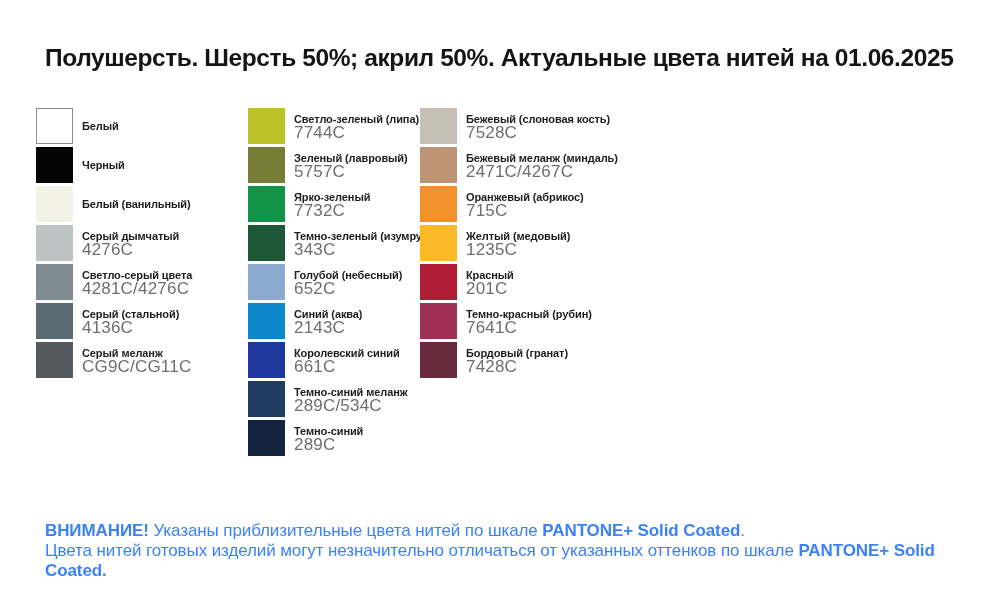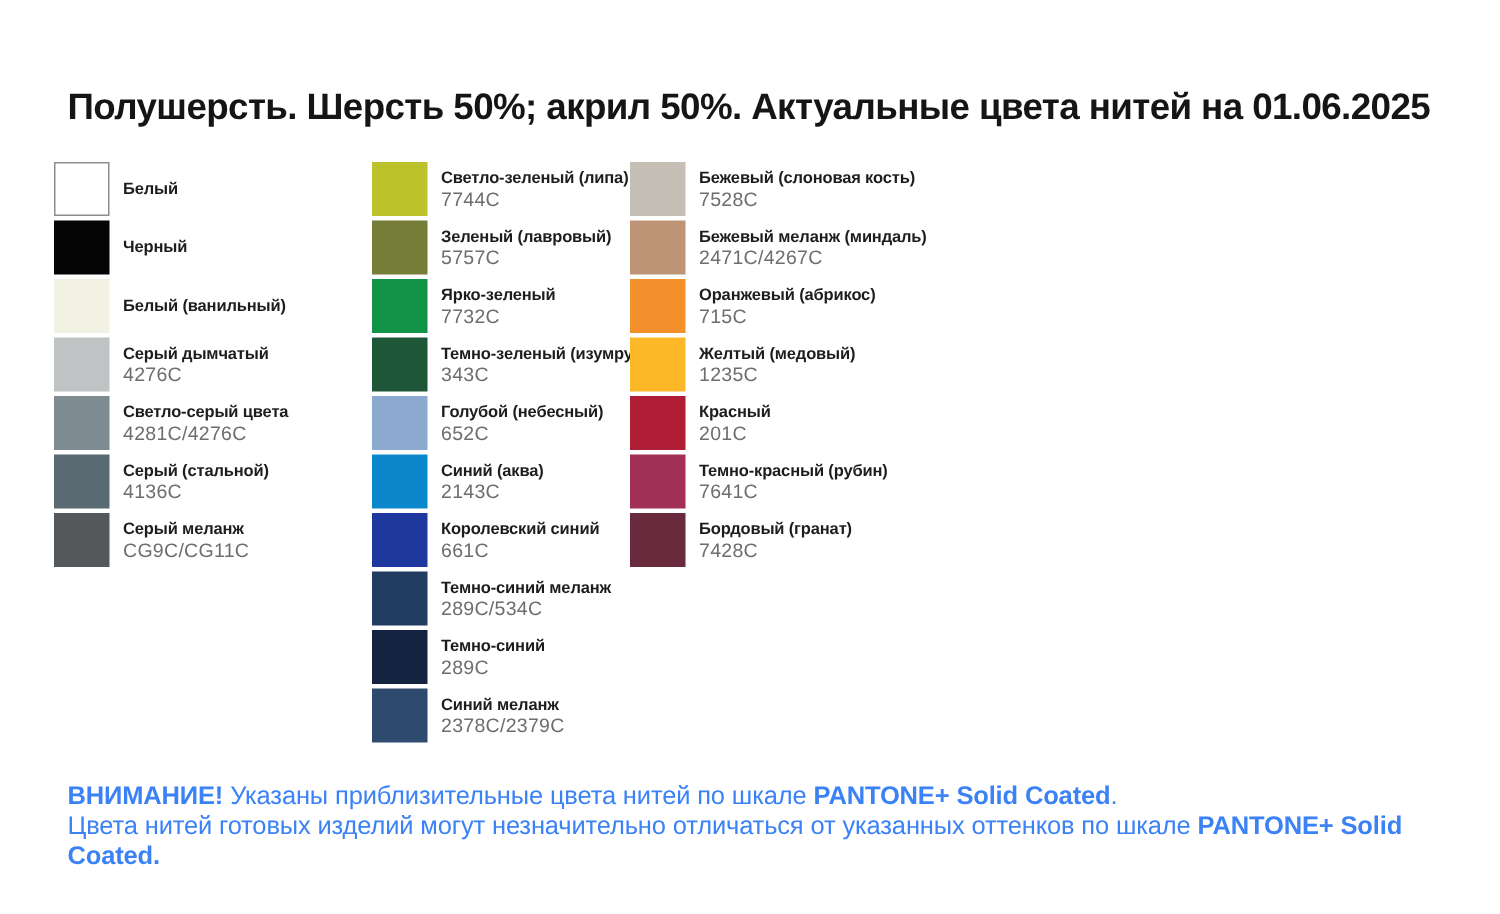--- a/index.html
+++ b/index.html
@@ -1,38 +1,38 @@
 <!DOCTYPE html>
 <html><head>
 <meta charset="utf-8">
 <style>
   html,body{margin:0;padding:0;}
   body{
     width:1000px;height:609px;position:relative;background:#ffffff;
     font-family:"Liberation Sans", sans-serif;color:#1b1b1b;overflow:hidden;
   }
   .title{
-    position:absolute;left:45px;top:58px;
+    position:absolute;left:45px;top:44px;
     font-size:24.5px;font-weight:bold;letter-spacing:-0.4px;
     color:#151515;white-space:nowrap;
   }
   .col{position:absolute;top:108px;}
   .col-1{left:36px;}
   .col-2{left:248px;}
   .col-3{left:407px;padding-left:13px;}
   .row{display:flex;align-items:stretch;height:36px;margin-bottom:3px;}
   .swatch{width:37px;height:36px;flex:none;box-sizing:border-box;}
   .swatch.bordered{border:1px solid #8d8d8d;}
   .labels{margin-left:9px;display:flex;flex-direction:column;justify-content:center;}
   .cname{
     font-size:11px;font-weight:bold;line-height:13px;color:#1d1d1d;
     letter-spacing:-0.1px;white-space:nowrap;
   }
   .ccode{
-    font-size:13px;line-height:13px;color:#6e6e6e;
+    font-size:17px;line-height:13px;color:#6e6e6e;
     letter-spacing:0.2px;white-space:nowrap;
   }
   .footer{
     position:absolute;left:45px;top:521px;
     font-size:17px;line-height:20px;color:#3b82f6;letter-spacing:-0.1px;
   }
   .footer b{font-weight:bold;}
 </style>
 </head>
 <body>
@@ -144,27 +144,20 @@
         <div class="ccode">289C/534C</div>
       </div>
     </div>
     <div class="row">
       <div class="swatch" style="background: rgb(20, 35, 63);"></div>
       <div class="labels">
         <div class="cname">Темно-синий</div>
         <div class="ccode">289C</div>
       </div>
     </div>
-    <div class="row">
-      <div class="swatch" style="background: rgb(46, 74, 110);"></div>
-      <div class="labels">
-        <div class="cname">Синий меланж</div>
-        <div class="ccode">2378C/2379C</div>
-      </div>
-    </div>
   </div>
 <div class="col col-3">
     <div class="row">
       <div class="swatch" style="background: rgb(198, 191, 181);"></div>
       <div class="labels">
         <div class="cname">Бежевый (слоновая кость)</div>
         <div class="ccode">7528C</div>
       </div>
     </div>
     <div class="row">

